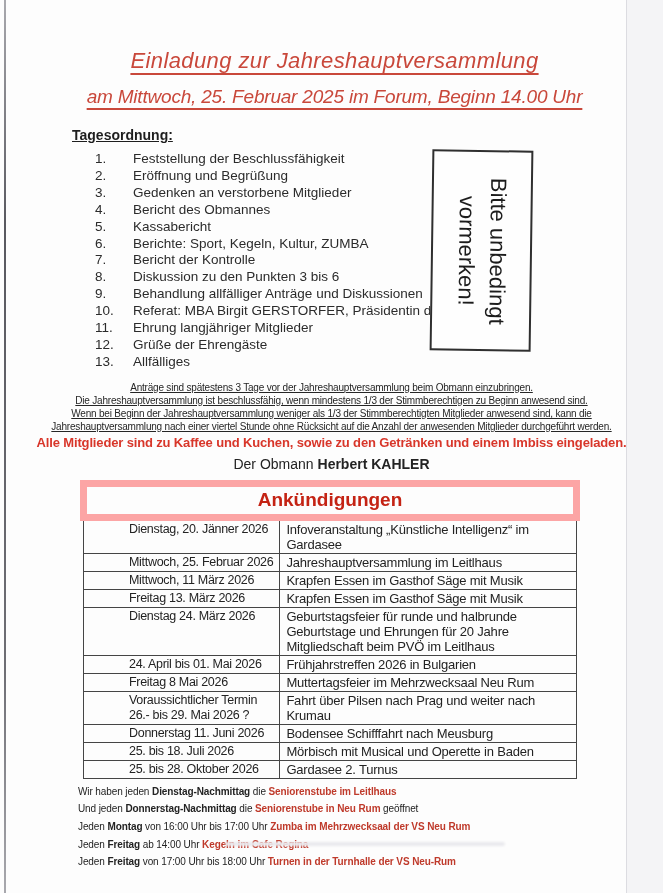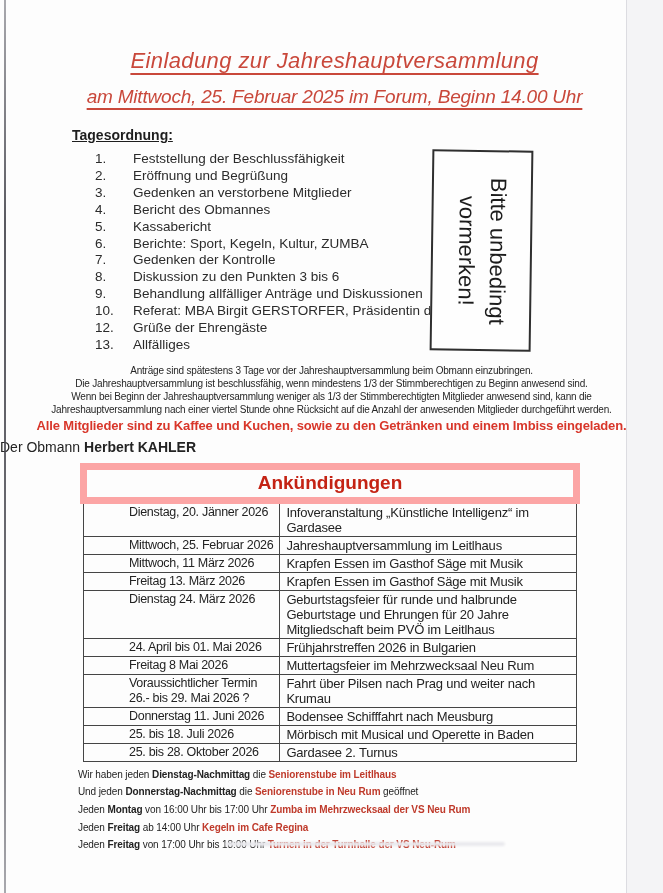--- a/index.html
+++ b/index.html
@@ -56,27 +56,27 @@
   }
   .note-box-inner{
     position:absolute;left:50%;top:50%;width:200px;
     transform:translate(-50%,-50%) rotate(90deg);
     text-align:center;font-size:22px;line-height:1.42;color:#1c1c1c;
     white-space:nowrap;
   }
   
   .fine-print{
     margin-top:10px;text-align:center;font-size:10px;line-height:13px;
-    color:#262626;letter-spacing:-.2px;
+    color:#262626;letter-spacing:-.2px;text-decoration:underline;
   }
   .invitation-line{
     margin-top:2px;text-align:center;font-size:13px;font-weight:bold;
     color:var(--accent-red);letter-spacing:-.15px;
   }
-  .signature{margin-top:6px;font-size:14px;color:#232323;}
+  .signature{margin-top:6px;text-align:center;font-size:14px;color:#232323;}
   .signature .name{font-weight:bold;}
   
   .ann-table{
     margin:8px 0 0 80px;width:500px;border-collapse:collapse;
     font-size:13px;color:#232323;
   }
   .ann-table th{
     border:7px solid #fca5a5;text-align:center;padding:2px 0 3px 0;
     font-size:19px;font-weight:bold;color:var(--table-title-red);
   }
@@ -107,24 +107,25 @@
 </header>
 
 <div class="agenda-heading">Tagesordnung:</div>
 <ol class="agenda-list">
     <li><span class="num">1.</span><span class="txt">Feststellung der Beschlussfähigkeit</span></li>
     <li><span class="num">2.</span><span class="txt">Eröffnung und Begrüßung</span></li>
     <li><span class="num">3.</span><span class="txt">Gedenken an verstorbene Mitglieder</span></li>
     <li><span class="num">4.</span><span class="txt">Bericht des Obmannes</span></li>
     <li><span class="num">5.</span><span class="txt">Kassabericht</span></li>
     <li><span class="num">6.</span><span class="txt">Berichte: Sport, Kegeln, Kultur, ZUMBA</span></li>
-    <li><span class="num">7.</span><span class="txt">Gedenken der Kontrolle</span></li>
+    <li><span class="num">7.</span><span class="txt">Bericht der Kontrolle</span></li>
     <li><span class="num">8.</span><span class="txt">Diskussion zu den Punkten 3 bis 6</span></li>
     <li><span class="num">9.</span><span class="txt">Behandlung allfälliger Anträge und Diskussionen</span></li>
     <li><span class="num">10.</span><span class="txt">Referat: MBA Birgit GERSTORFER, Präsidentin des PVÖ</span></li>
+    <li><span class="num">11.</span><span class="txt">Ehrung langjähriger Mitglieder</span></li>
     <li><span class="num">12.</span><span class="txt">Grüße der Ehrengäste</span></li>
     <li><span class="num">13.</span><span class="txt">Allfälliges</span></li>
   </ol>
 
 <div class="note-box">
   <div class="note-box-inner">
     <div>Bitte unbedingt</div>
     <div>vormerken!</div>
   </div>
 </div>

